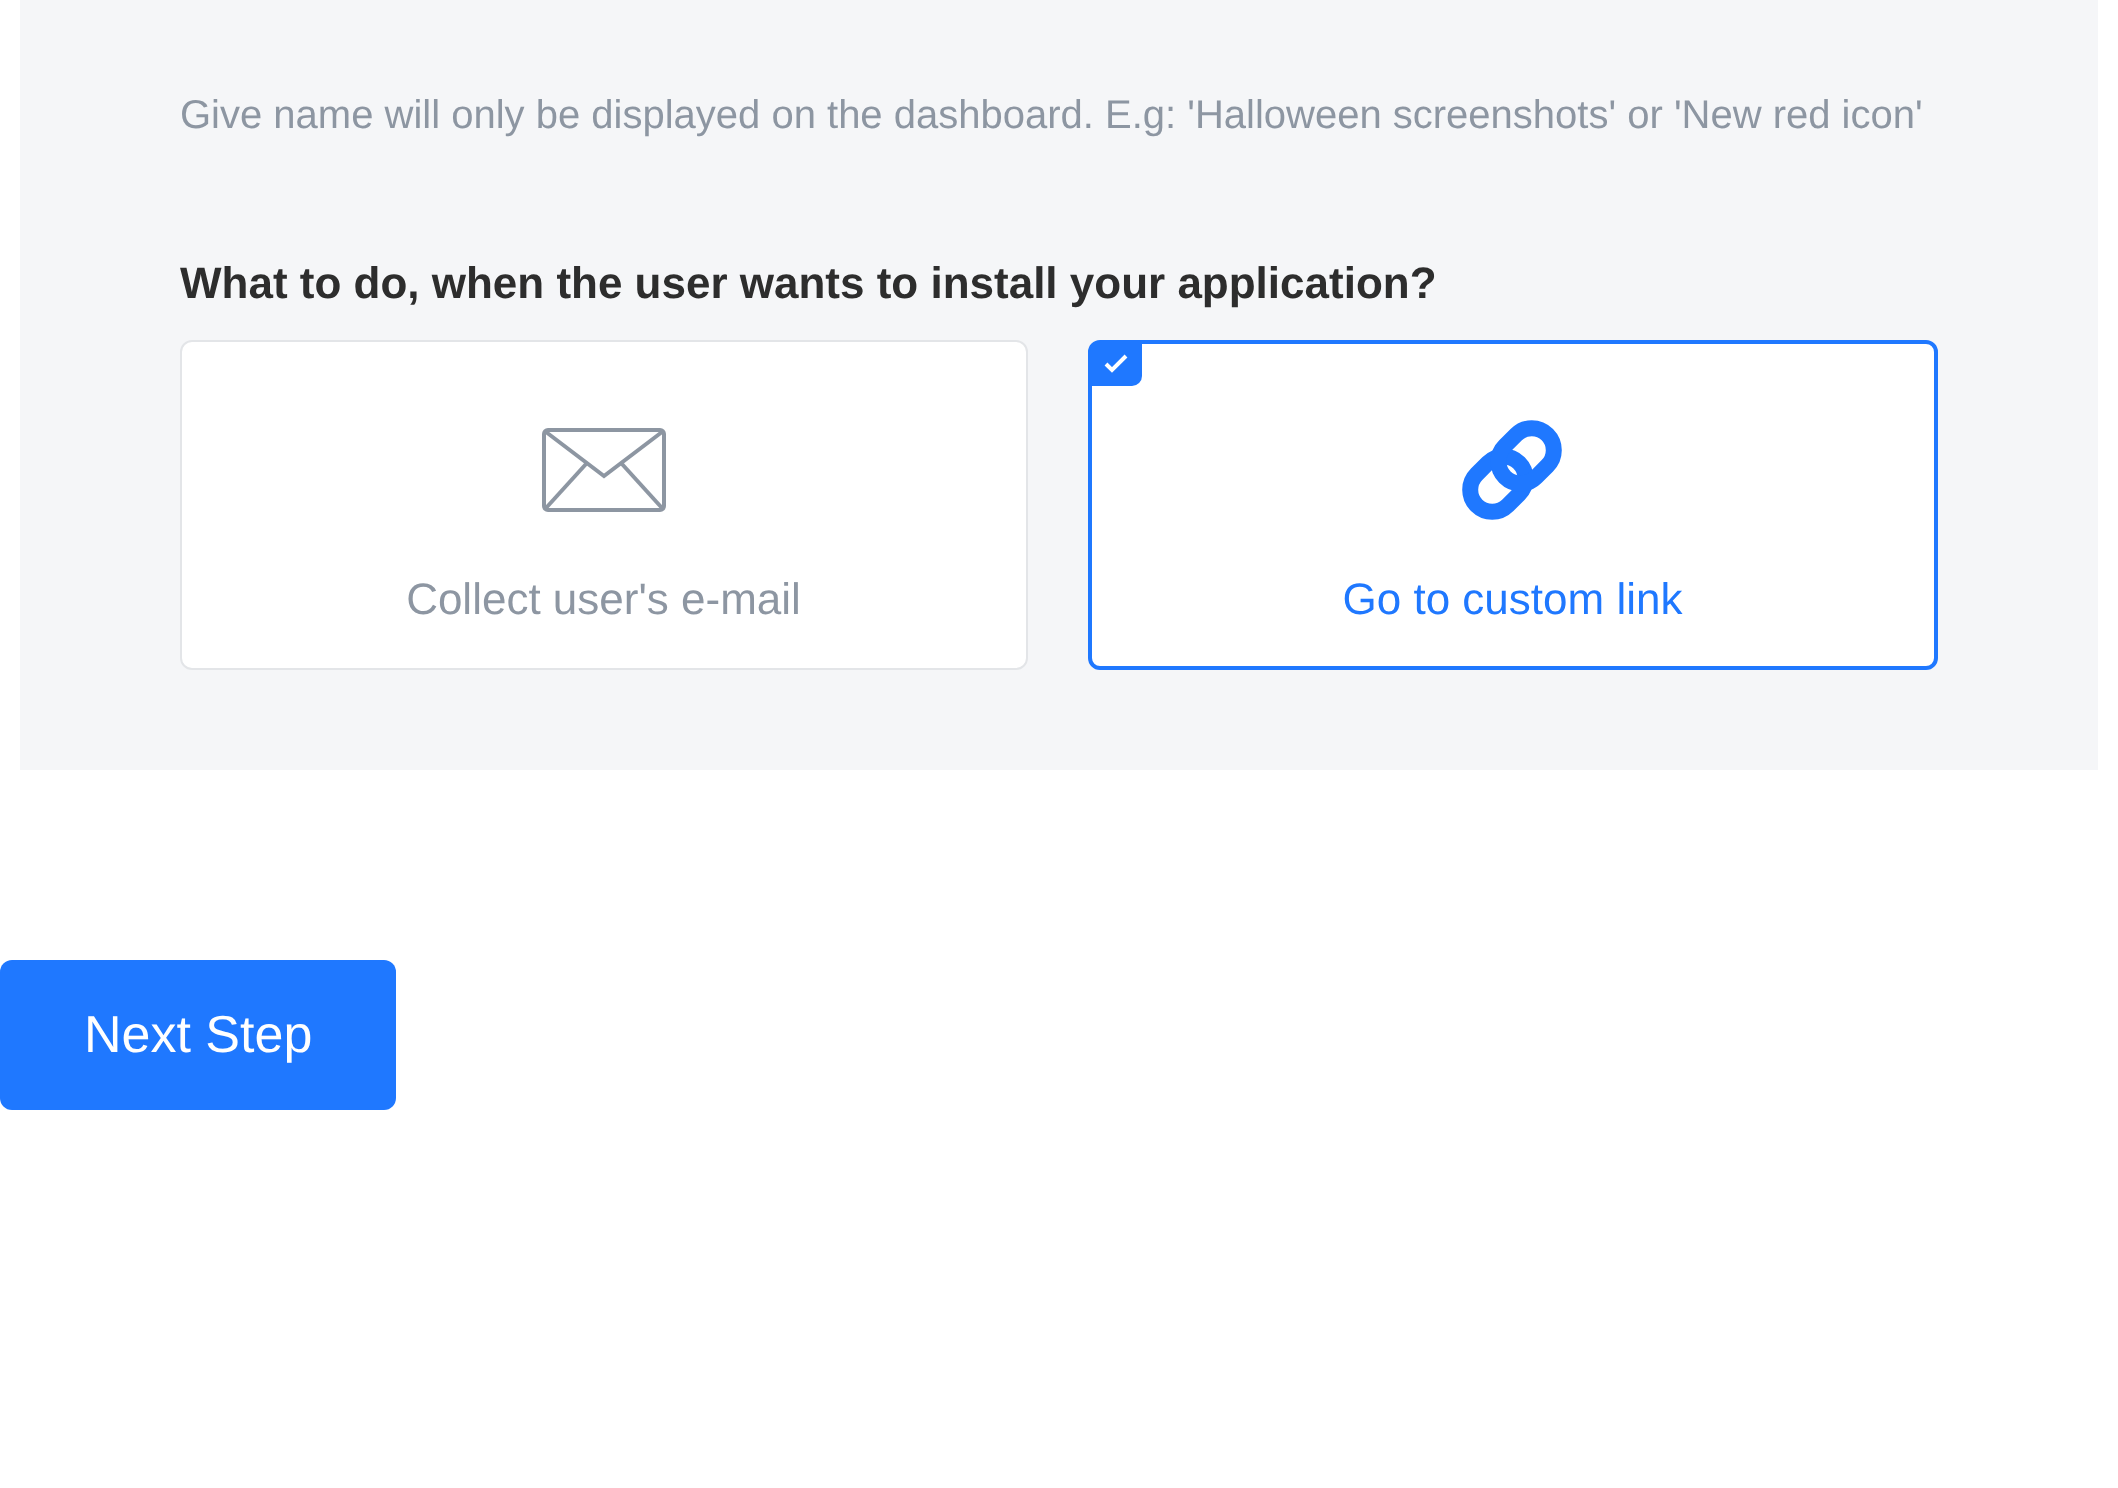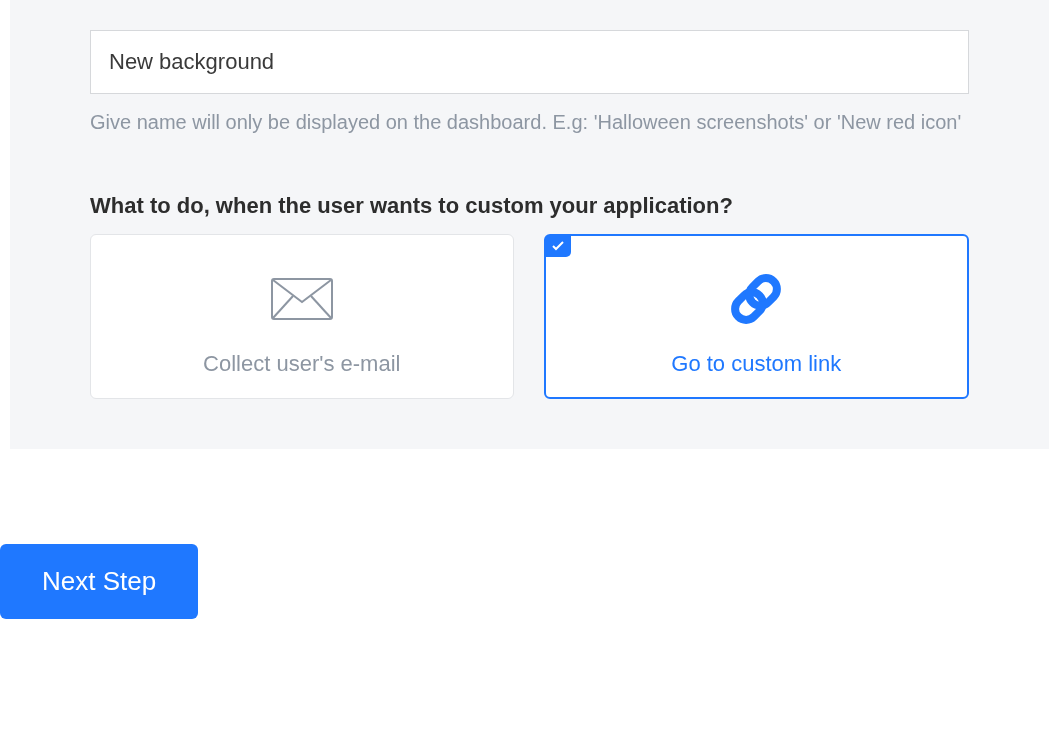--- a/index.html
+++ b/index.html
@@ -113,27 +113,26 @@
       font-weight: 400;
       cursor: pointer;
     }
   </style>
 </head>
 <body>
 
 <div class="form-panel">
 
 
-  <input type="text" class="text-input" value="New background" style="">
 
   <div class="help-text">Give name will only be displayed on the dashboard. E.g: 'Halloween screenshots' or 'New red icon'</div>
 
   <div class="section-spacer"></div>
 
-  <div class="field-label">What to do, when the user wants to custom your application?</div>
+  <div class="field-label">What to do, when the user wants to install your application?</div>
 
   <div class="options-row">
 
     <div class="option-card">
       <div class="option-icon">
         <svg width="62" height="42" viewBox="0 0 62 42">
           <rect x="1" y="1" width="60" height="40" rx="2" fill="none" stroke="#8d96a2" stroke-width="2"></rect>
           <path d="M 2 2 L 31 24 L 60 2" fill="none" stroke="#8d96a2" stroke-width="2"></path>
           <path d="M 2 40 L 22 18" fill="none" stroke="#8d96a2" stroke-width="2"></path>
           <path d="M 60 40 L 40 18" fill="none" stroke="#8d96a2" stroke-width="2"></path>

